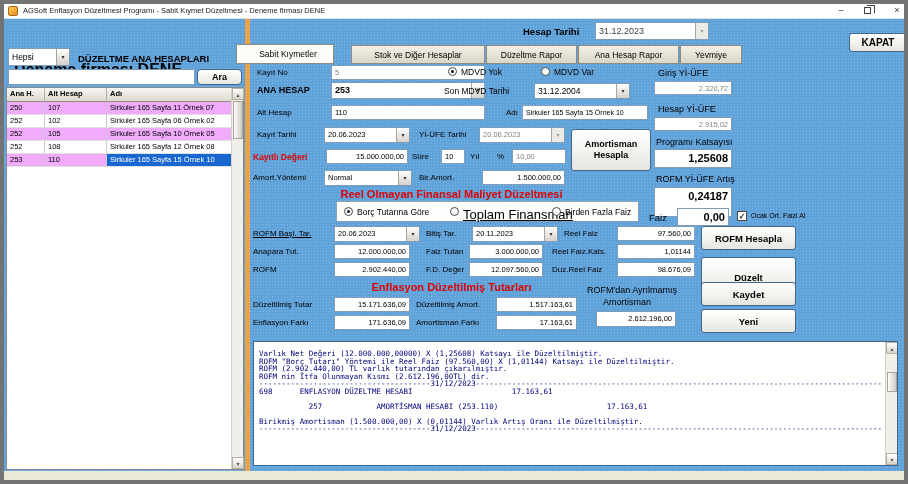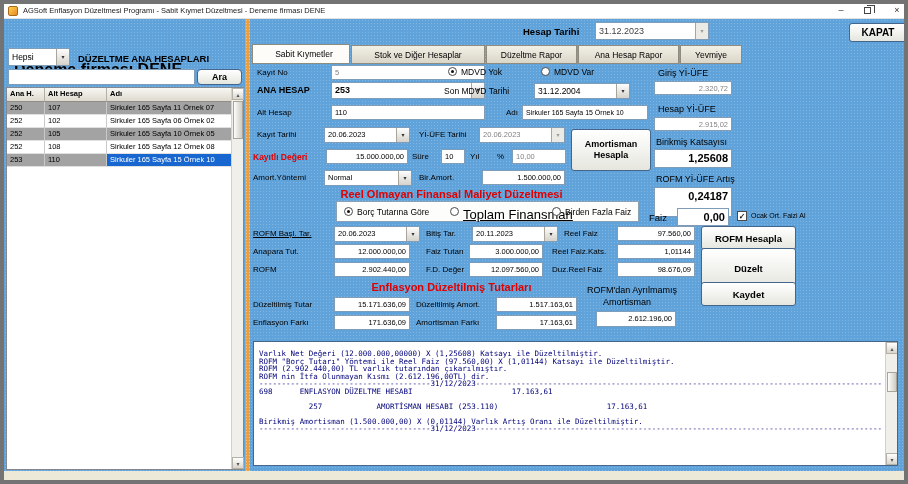--- a/index.html
+++ b/index.html
@@ -32,21 +32,21 @@
   .radio.on::after{content:"";position:absolute;left:2px;top:2px;width:3px;height:3px;border-radius:50%;background:#111;}
   .chk{position:absolute;width:10px;height:10px;background:#fff;border:1px solid #4a4a4a;font-size:8px;line-height:9px;text-align:center;color:#111;font-weight:bold;}
   .rheading{position:absolute;font-size:11px;font-weight:bold;color:#e00000;text-align:center;white-space:nowrap;}
   
   .tab{position:absolute;top:41px;height:19px;background:linear-gradient(#f2f0e6,#dad6c8);border:1px solid #8e8c7e;font-size:8.5px;display:flex;align-items:center;justify-content:center;white-space:nowrap;color:#000;}
   .tab.active{background:#fdfcf8;height:20px;top:40px;z-index:2;}
   
   .grid{position:absolute;left:2px;top:83px;width:238px;height:383px;background:#fff;border:1px solid #828790;}
   .ghead{position:absolute;top:0;height:14px;background:linear-gradient(#f8f7f3,#dedacf);border-right:1px solid #b3afa4;border-bottom:1px solid #8f8d84;font-size:7.5px;font-weight:bold;padding:1px 3px;white-space:nowrap;overflow:hidden;}
   .cell{position:absolute;height:13px;font-size:7.5px;padding:1px 3px;border-right:1px solid #c9c9c9;border-bottom:1px solid #e0e0e0;white-space:nowrap;overflow:hidden;}
-  .ylw{background:#a3a3a3;}
+  .ylw{background:#f0abfc;}
   .sel{background:#1866d0;color:#fff;}
   
   .sbtrack{position:absolute;background:#f1efe9;border-left:1px solid #d5d1c6;}
   .sbtn{position:absolute;left:0;width:12px;height:12px;background:linear-gradient(#ffffff,#d9d5cc);border:1px solid #b5b1a6;font-size:6px;color:#555;display:flex;align-items:center;justify-content:center;}
   .thumb{position:absolute;left:1px;width:10px;background:linear-gradient(90deg,#fdfdfb,#cfcbc2);border:1px solid #a9a59a;}
   
   .report{position:absolute;left:249px;top:337px;width:645px;height:125px;background:#fff;border:1px solid #46668c;overflow:hidden;}
   .report pre{position:absolute;left:5px;top:8px;font-family:"DejaVu Sans Mono",monospace;font-size:7.5px;line-height:7.55px;color:#00007a;white-space:pre;}
   
   .statusbar{position:absolute;left:0;top:467px;width:908px;height:17px;background:#f0f0f0;border-top:1px solid #d8d8d8;font-size:7.5px;color:#222;}
@@ -67,21 +67,21 @@
 
   <div class="blue"></div>
   <div class="splitter"></div>
 
   <div class="lbl b" style="left:10px;top:17px;font-size:16px;margin-top:40px;">Deneme firması DENE</div>
   <div class="lbl b" style="left:519px;top:22px;font-size:9.5px;">Hesap Tarihi</div>
   <div class="fld combo" style="left:591px;top:18px;width:114px;height:18px;font-size:9px;line-height:14px;color:#444;">
     <span>31.12.2023</span>
     <span class="arw dim">▾</span>
   </div>
-  <div class="btn" style="left:845px;top:19px;width:58px;height:19px;font-size:10px;">KAPAT</div>
+  <div class="btn" style="left:845px;top:29px;width:58px;height:19px;font-size:10px;">KAPAT</div>
 
   <div class="fld combo" style="left:4px;top:44px;width:62px;height:18px;font-size:8.5px;line-height:14px;">
     <span>Hepsi</span>
     <span class="arw">▾</span>
   </div>
   <div class="lbl b" style="left:74px;top:49px;font-size:9.5px;">DÜZELTME ANA HESAPLARI</div>
   <input class="fld" style="left: 4px; top: 65px; width: 187px; height: 16px;">
   <div class="btn" style="left:193px;top:65px;width:45px;height:16px;font-size:9px;border-radius:4px;">Ara</div>
 
   <div class="grid">
@@ -115,21 +115,21 @@
       <div class="cell sel" style="left:100px;top:66px;width:126px;">Sirkuler 165 Sayfa 15 Örnek 10</div>
     </div>
 
     <div class="sbtrack" style="right:0;top:0;bottom:0;width:12px;">
       <div class="sbtn" style="top:0;">▴</div>
       <div class="thumb" style="top:13px;height:38px;"></div>
       <div class="sbtn" style="bottom:0;">▾</div>
     </div>
   </div>
 
-  <div class="tab active" style="left:248px;width:98px;padding-left:6px;">Sabit Kıymetler</div>
+  <div class="tab active" style="left:232px;width:98px;padding-left:6px;">Sabit Kıymetler</div>
   <div class="tab" style="left:347px;width:134px;">Stok ve Diğer Hesaplar</div>
   <div class="tab" style="left:482px;width:91px;">Düzeltme Rapor</div>
   <div class="tab" style="left:574px;width:101px;">Ana Hesap Rapor</div>
   <div class="tab" style="left:676px;width:62px;">Yevmiye</div>
 
   <div class="lbl" style="left:253px;top:64px;">Kayıt No</div>
   <div class="fld dis" style="left:327px;top:61px;width:154px;height:15px;">5</div>
   <span class="radio on" style="left:444px;top:63px;"></span>
   <div class="lbl" style="left:457px;top:63px;font-size:8.5px;">MDVD Yok</div>
   <span class="radio" style="left:537px;top:63px;"></span>
@@ -228,32 +228,33 @@
   <div class="fld num" style="left:492px;top:293px;width:81px;height:15px;">1.517.163,61</div>
   <div class="lbl" style="left:249px;top:314px;">Enflasyon Farkı</div>
   <div class="fld num" style="left:330px;top:311px;width:76px;height:15px;">171.636,09</div>
   <div class="lbl" style="left:412px;top:314px;">Amortisman Farkı</div>
   <div class="fld num" style="left:492px;top:311px;width:81px;height:15px;">17.163,61</div>
 
   <div class="lbl" style="left:654px;top:64px;font-size:9px;">Giriş Yİ-ÜFE</div>
   <div class="fld num dis" style="left:650px;top:77px;width:78px;height:14px;">2.320,72</div>
   <div class="lbl" style="left:654px;top:100px;font-size:9px;">Hesap Yİ-ÜFE</div>
   <div class="fld num dis" style="left:650px;top:113px;width:78px;height:14px;">2.915,02</div>
-  <div class="lbl" style="left:652px;top:133px;font-size:9px;">Birikmiş Katsayısı</div>
+  <div class="lbl" style="left:652px;top:133px;font-size:9px;">Programı Katsayısı</div>
   <div class="fld num big" style="left:650px;top:145px;width:78px;height:19px;">1,25608</div>
   <div class="lbl" style="left:652px;top:170px;font-size:9px;">ROFM Yİ-ÜFE Artış</div>
   <div class="fld num big" style="left:650px;top:183px;width:78px;height:30px;">0,24187</div>
   <div class="lbl" style="left:645px;top:208px;font-size:9.5px;">Faiz</div>
   <div class="fld num big" style="left:673px;top:204px;width:52px;height:18px;">0,00</div>
   <span class="chk" style="left:733px;top:207px;">✓</span>
   <div class="lbl" style="left:747px;top:208px;font-size:7px;">Ocak Ort. Faizi Al</div>
 
   <div class="btn" style="left:697px;top:222px;width:95px;height:24px;">ROFM Hesapla</div>
-  <div class="btn" style="left:697px;top:244px;width:95px;height:40px;text-align:right;">Düzelt</div>
+  <div class="btn" style="left:697px;top:253px;width:95px;height:40px;text-align:right;">Düzelt</div>
   <div class="btn" style="left:697px;top:278px;width:95px;height:24px;">Kaydet</div>
+  <div class="btn" style="left:697px;top:305px;width:95px;height:24px;">Yeni</div>
 
   <div class="report">
     <pre>Varlık Net Değeri (12.000.000,00000) X (1,25608) Katsayı ile Düzeltilmiştir.
 ROFM "Borç Tutarı" Yöntemi ile Reel Faiz (97.560,00) X (1,01144) Katsayı ile Düzeltilmiştir.
 ROFM (2.902.440,00) TL varlık tutarından çıkarılmıştır.
 ROFM nin İtfa Olunmayan Kısmı (2.612.196,00TL) dir.
 --------------------------------------31/12/2023------------------------------------------------------------------------------------------
 698      ENFLASYON DÜZELTME HESABI                      17.163,61
 
            257            AMORTİSMAN HESABI (253.110)                        17.163,61

